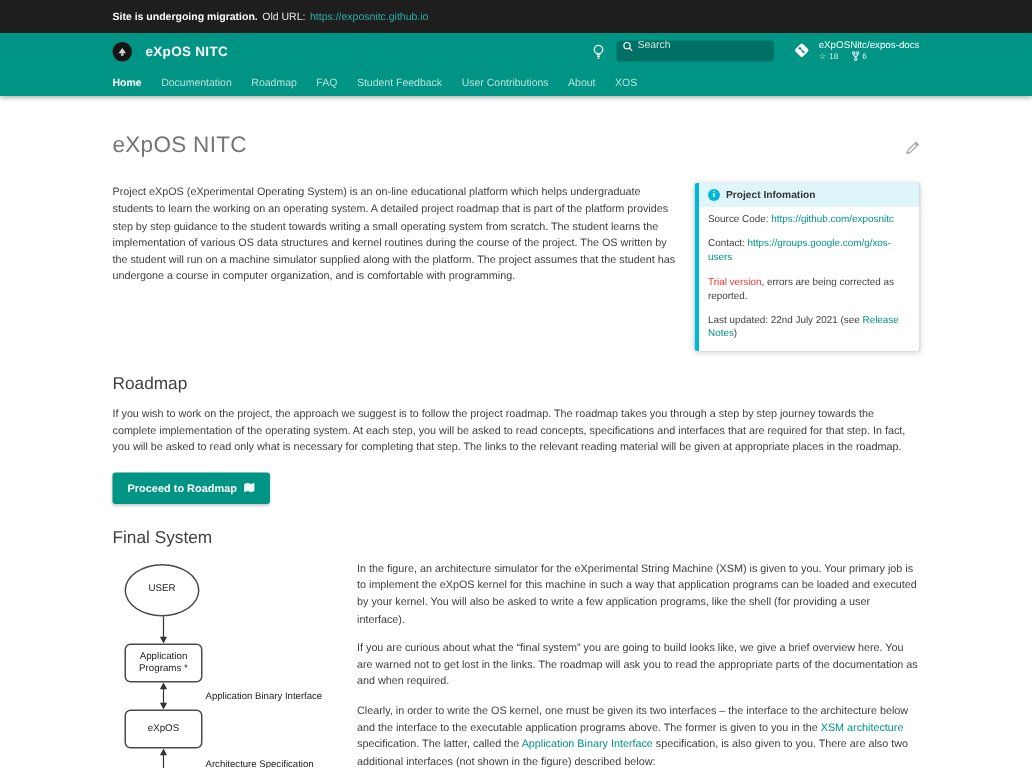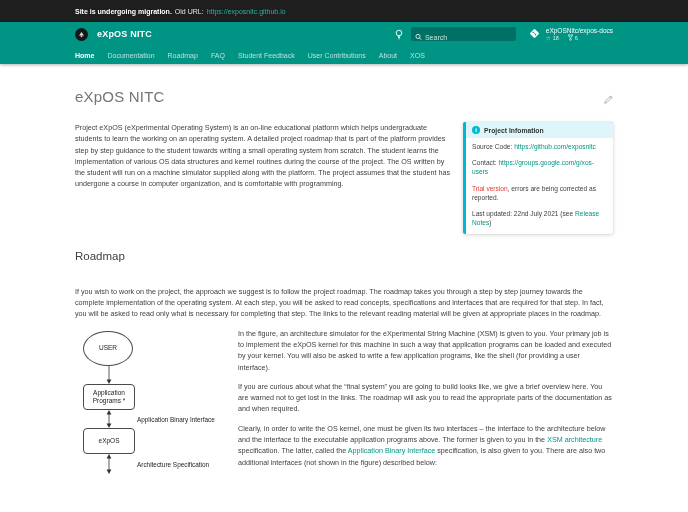--- a/index.html
+++ b/index.html
@@ -11,21 +11,21 @@
   .banner .lbl { margin-left:3px; color:#e6e6e6; }
   .banner a { color:#27b2a0; margin-left:3px; text-decoration:none; }
   .appbar { background:#009485; color:#fff; box-shadow:0 1px 3px rgba(0,0,0,.3); position:relative; z-index:5; }
   .appbar-top { height:24px; display:flex; align-items:center; padding:0 75px; }
   .logo { width:13px; height:13px; border-radius:50%; background:#161616; display:flex;
     align-items:center; justify-content:center; flex:none; }
   .site-title { font-size:9px; font-weight:bold; margin-left:9px; letter-spacing:.2px; }
   .appbar-spacer { flex:1; }
   .bulb { width:11px; height:11px; margin-right:6px; display:flex; align-items:center; justify-content:center; cursor:pointer; }
   .searchbox { width:105px; height:14px; background:rgba(0,0,0,.24); border-radius:2px;
-    display:flex; align-items:flex-end; padding:0 4px; }
+    display:flex; align-items:flex-start; padding:0 4px; }
   .searchbox input { background:transparent; border:none; outline:none; color:#fff;
     font-size:7px; width:100%; margin-left:3px; font-family:inherit; }
   .searchbox input::placeholder { color:rgba(255,255,255,.8); }
   .repo { display:flex; align-items:center; margin-left:12px; cursor:pointer; }
   .repo-txt { margin-left:5px; line-height:1.2; }
   .repo-name { font-size:6.5px; }
   .repo-stats { font-size:5.5px; color:rgba(255,255,255,.85); display:flex; align-items:center; gap:2px; }
   .repo-stats .sep { width:5px; }
   .tabsbar { height:18px; display:flex; align-items:center; padding:0 75px; gap:13px; }
   .tab { font-size:7px; color:rgba(255,255,255,.72); cursor:pointer; white-space:nowrap; }
@@ -43,21 +43,21 @@
   .infobox-title { background:rgba(0,184,212,.13); display:flex; align-items:center; gap:4px;
     padding:4px 6px; font-weight:bold; color:#333; font-size:6.8px; }
   .info-i { width:8px; height:8px; border-radius:50%; background:#00b8d4; color:#fff;
     font-size:6px; font-weight:bold; display:flex; align-items:center; justify-content:center;
     font-family:"Liberation Serif","DejaVu Serif",serif; flex:none; }
   .infobox-body { padding:5px 6px 6px 6px; }
   .infobox-body p { margin:0 0 7.5px 0; line-height:1.35; }
   .infobox-body p:last-child { margin-bottom:0; }
   .red { color:#e53935; }
   h2 { font-size:11.5px; font-weight:normal; color:#3f3f3f; margin-top:16px; }
-  .roadmap-para { margin-top:24px; }
+  .roadmap-para { margin-top:8px; }
   .btn { display:inline-flex; align-items:center; gap:4px; background:#009485; color:#fff;
     font-size:7.3px; font-weight:bold; padding:6px 10px; border-radius:2px; border:none;
     margin-top:11px; cursor:pointer; box-shadow:0 1px 2px rgba(0,0,0,.2); font-family:inherit; }
   .fs-h2 { margin-top:17px; }
   .row2 { display:flex; gap:8px; margin-top:8px; }
   .diagram { width:155px; height:175px; position:relative; flex:none; }
   .dnode { position:absolute; border:1px solid #4a4a4a; background:#fff; color:#222;
     display:flex; align-items:center; justify-content:center; text-align:center;
     font-size:6.5px; line-height:1.25; }
   .d-ellipse { left:8px; top:3px; width:50px; height:35px; border-radius:50%; }
@@ -164,21 +164,28 @@
         <p><span>Contact: </span><a class="tlink" href="#">https://groups.google.com/g/xos-users</a></p>
         <p><span class="red">Trial version</span><span>, errors are being corrected as reported.</span></p>
         <p><span>Last updated: 22nd July 2021 (see </span><a class="tlink" href="#">Release Notes</a><span>)</span></p>
       </div>
     </div>
   </div>
 
   <h2>Roadmap</h2>
   <p class="bodytext roadmap-para">If you wish to work on the project, the approach we suggest is to follow the project roadmap. The roadmap takes you through a step by step journey towards the complete implementation of the operating system. At each step, you will be asked to read concepts, specifications and interfaces that are required for that step. In fact, you will be asked to read only what is necessary for completing that step. The links to the relevant reading material will be given at appropriate places in the roadmap.</p>
 
-
+  <button class="btn">
+    <span>Proceed to Roadmap</span>
+    <svg width="8" height="8" viewBox="0 0 10 10">
+      <path d="M1 2 L4 1 L4 8 L1 9 Z M4 1 L7 2 L7 9 L4 8 Z M7 2 L9.5 1 L9.5 8 L7 9 Z" fill="#fff" opacity="0.95"></path>
+    </svg>
+  </button>
+
+  <h2 class="fs-h2">Final System</h2>
 
   <div class="row2">
 
     <div class="diagram">
       <svg class="d-arrows" width="155" height="175" viewBox="0 0 155 175">
 
         <line x1="34" y1="38" x2="34" y2="52" stroke="#333" stroke-width="0.8"></line>
         <polygon points="34,56 31.6,51.5 36.4,51.5" fill="#333"></polygon>
 
         <line x1="34" y1="85" x2="34" y2="97" stroke="#333" stroke-width="0.8"></line>

